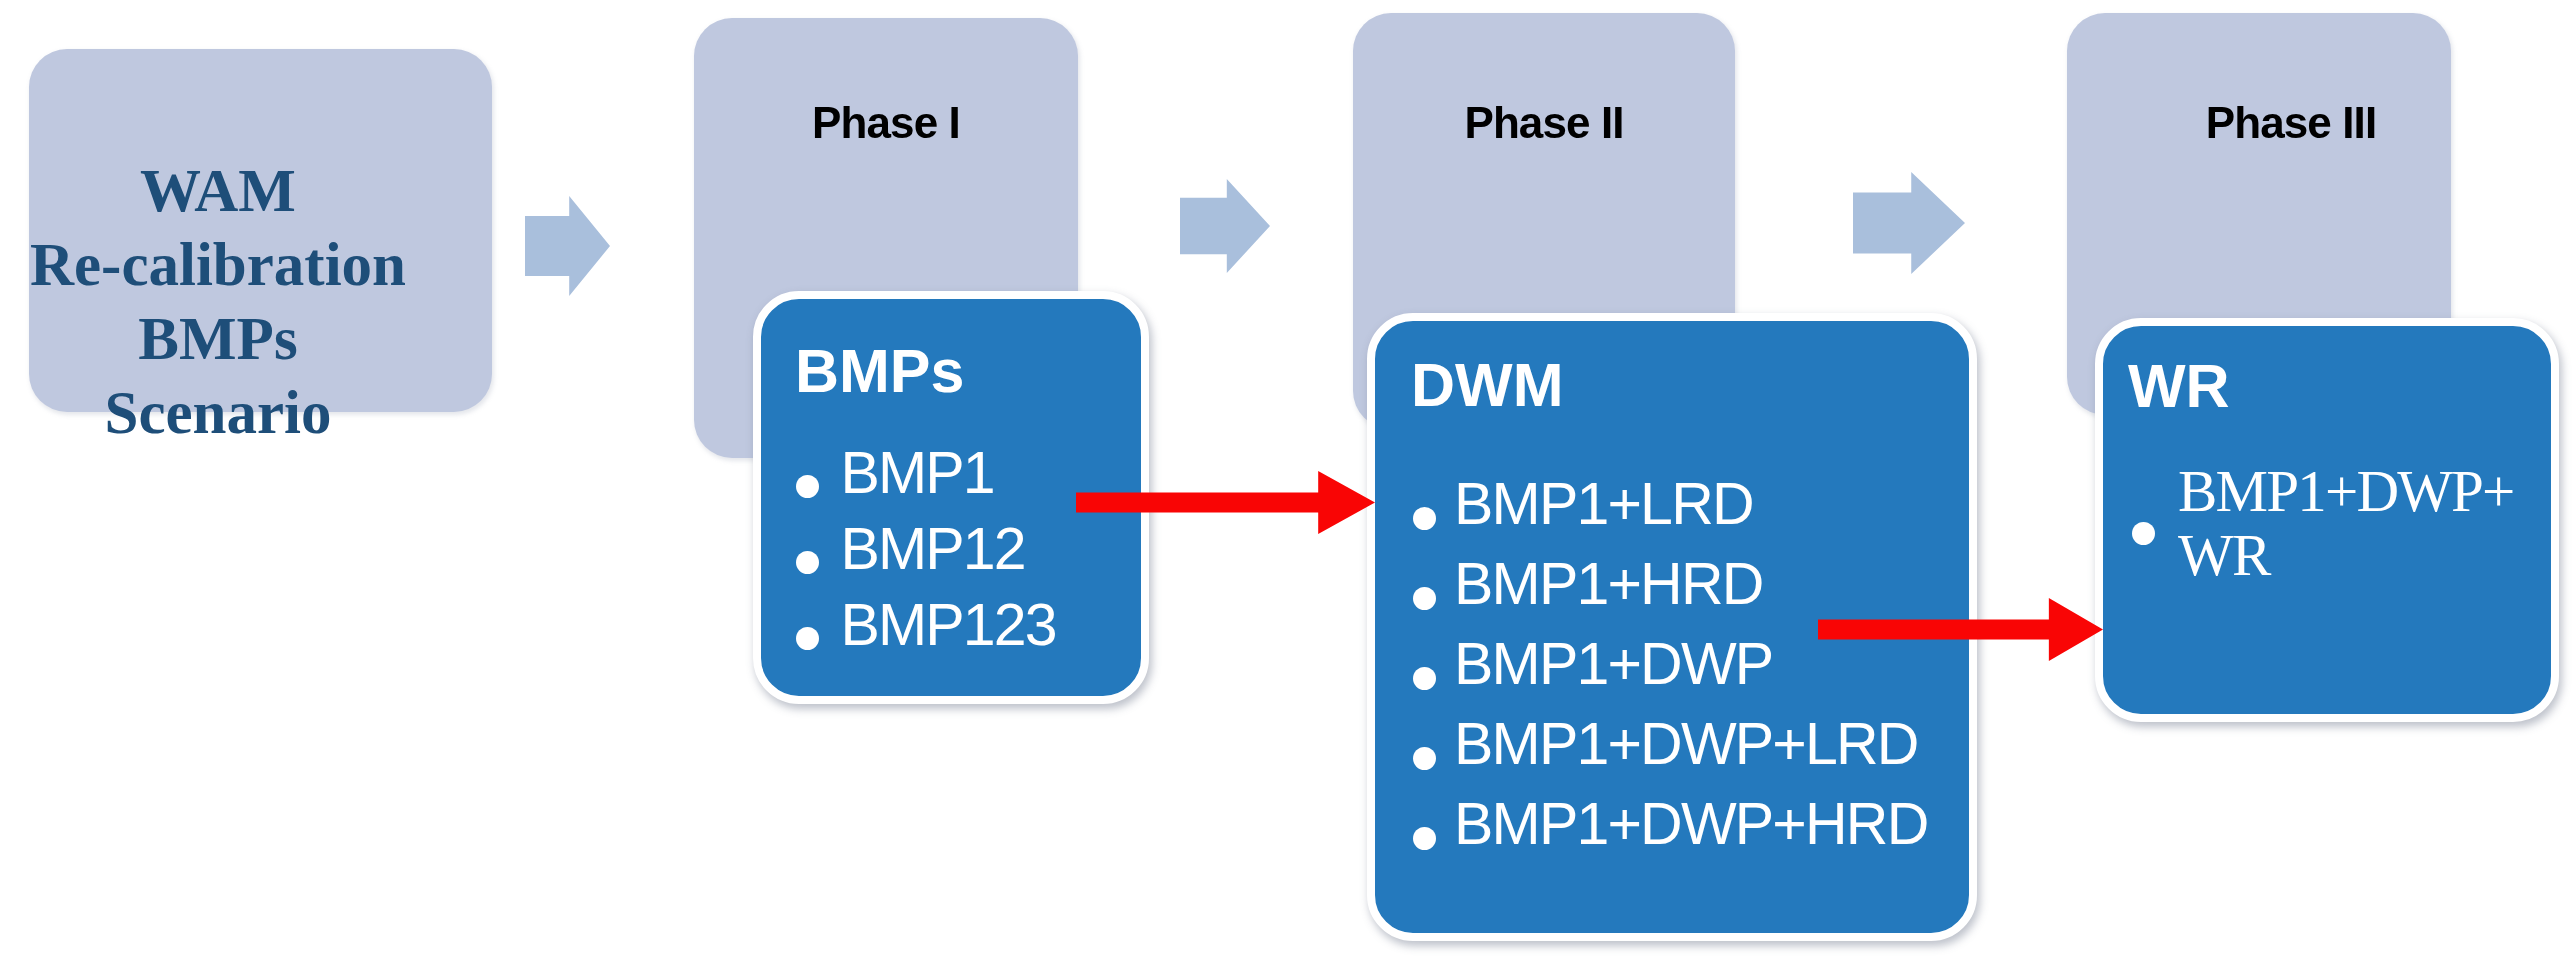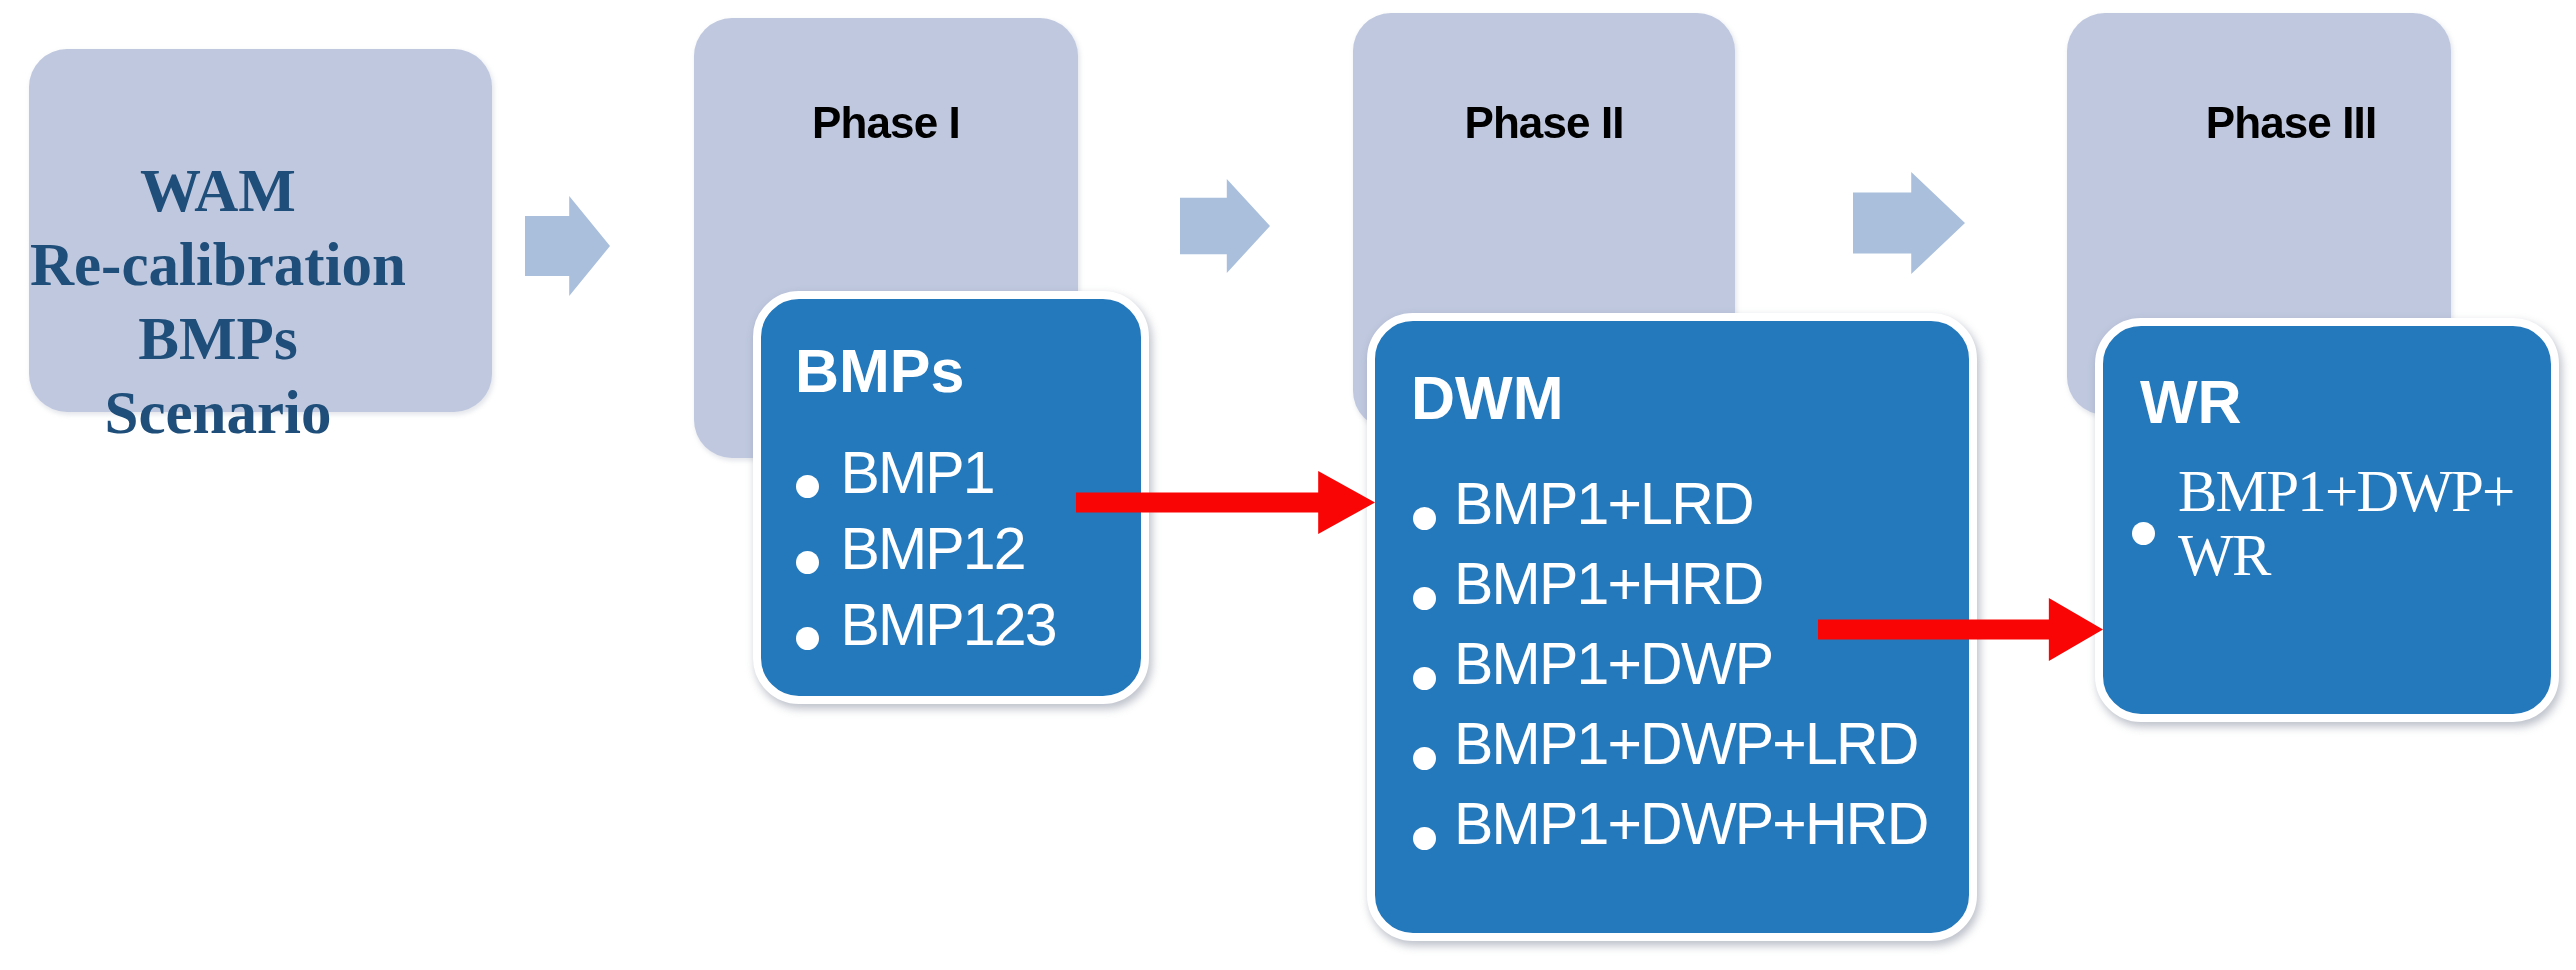--- a/index.html
+++ b/index.html
@@ -104,21 +104,21 @@
       <span class="dot"></span>
       <span class="itext">BMP12</span>
     </div>
     <div class="item">
       <span class="dot"></span>
       <span class="itext">BMP123</span>
     </div>
   </div>
 
   <div class="card" style="left:1367px;top:313px;width:610px;height:628px;"></div>
-  <div class="card-title" style="left:1411px;top:363px;">DWM</div>
+  <div class="card-title" style="left:1411px;top:350px;">DWM</div>
   <div class="blist dwm" style="left:1413px;top:464px;">
     <div class="item">
       <span class="dot"></span>
       <span class="itext">BMP1+LRD</span>
     </div>
     <div class="item">
       <span class="dot"></span>
       <span class="itext">BMP1+HRD</span>
     </div>
     <div class="item">
@@ -129,21 +129,21 @@
       <span class="dot"></span>
       <span class="itext">BMP1+DWP+LRD</span>
     </div>
     <div class="item">
       <span class="dot"></span>
       <span class="itext">BMP1+DWP+HRD</span>
     </div>
   </div>
 
   <div class="card" style="left:2095px;top:318px;width:464px;height:404px;"></div>
-  <div class="card-title" style="left:2128px;top:367px;margin-left:12px;">WR</div>
+  <div class="card-title" style="left:2128px;top:351px;">WR</div>
   <div class="blist wr" style="left:2132px;top:459px;">
     <div class="item">
       <span class="dot"></span>
       <span class="itext">BMP1+DWP+​WR</span>
     </div>
   </div>
 
   <div class="red-arrow" style="left:1076px;top:471px;width:299px;height:63px;"></div>
   <div class="red-arrow" style="left:1818px;top:598px;width:285px;height:63px;"></div>
 

